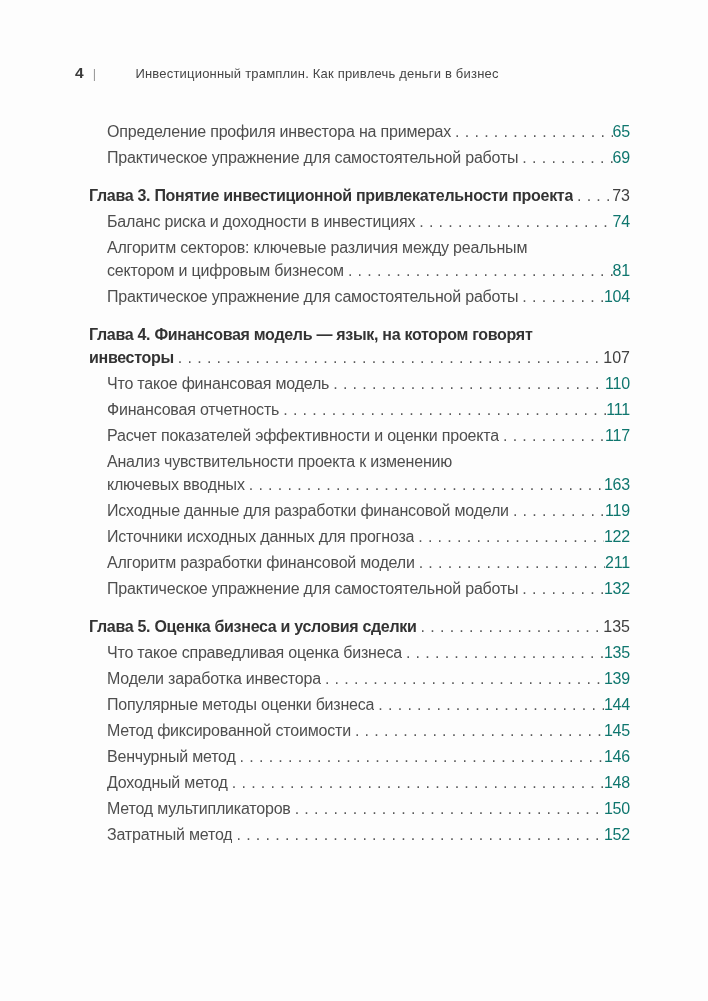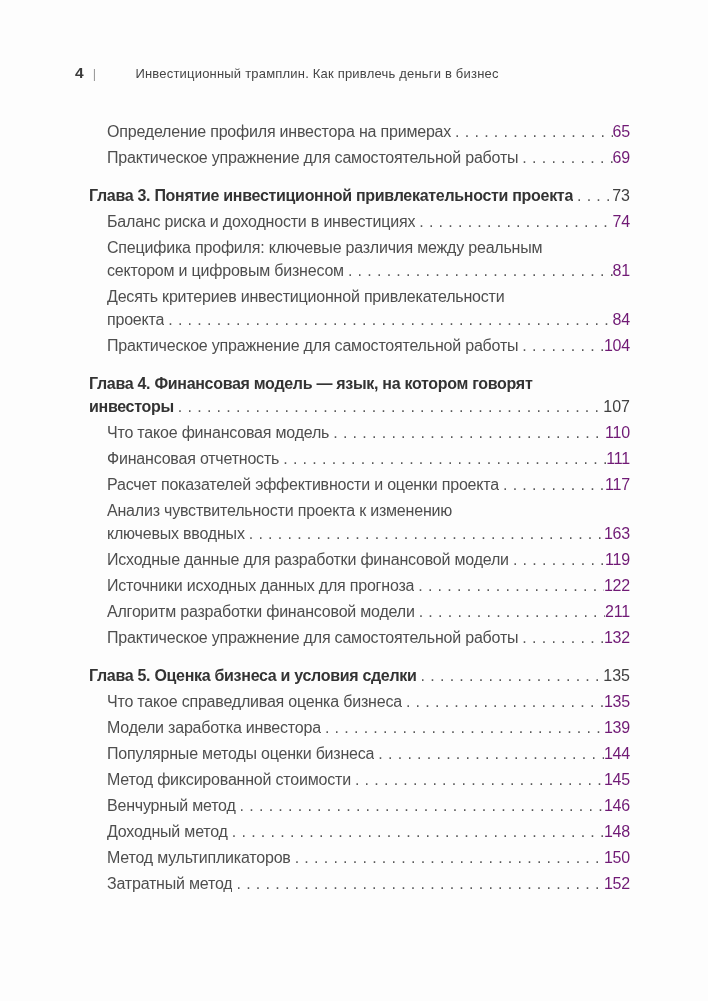--- a/index.html
+++ b/index.html
@@ -87,21 +87,21 @@
     font-weight: 400;
     letter-spacing: 0.4px;
   }
   .leader::after {
     content: ". . . . . . . . . . . . . . . . . . . . . . . . . . . . . . . . . . . . . . . . . . . . . . . . . . . . . . . . . . . . . . . . . . . . . . . .";
   }
   .page-num {
     flex: 0 0 auto;
     white-space: nowrap;
     font-weight: 400;
-    color: #701a75;
+    color: #0f766e;
   }
   .chapter .page-num {
     color: #404040;
     letter-spacing: 0;
   }
 </style>
 </head>
 <body>
 
 <div class="page">
@@ -135,33 +135,25 @@
         </div>
       </div>
       <div class="toc-entry section">
         <div class="entry-line last">
           <span class="label">Баланс риска и доходности в инвестициях</span>
           <span class="leader"></span>
           <span class="page-num">74</span>
         </div>
       </div>
       <div class="toc-entry section">
-        <div class="entry-line">Специфика профиля: ключевые различия между реальным</div>
+        <div class="entry-line">Алгоритм секторов: ключевые различия между реальным</div>
         <div class="entry-line last">
           <span class="label">сектором и цифровым бизнесом</span>
           <span class="leader"></span>
           <span class="page-num">81</span>
-        </div>
-      </div>
-      <div class="toc-entry section">
-        <div class="entry-line">Десять критериев инвестиционной привлекательности</div>
-        <div class="entry-line last">
-          <span class="label">проекта</span>
-          <span class="leader"></span>
-          <span class="page-num">84</span>
         </div>
       </div>
       <div class="toc-entry section">
         <div class="entry-line last">
           <span class="label">Практическое упражнение для самостоятельной работы</span>
           <span class="leader"></span>
           <span class="page-num">104</span>
         </div>
       </div>
       <div class="toc-entry chapter">

